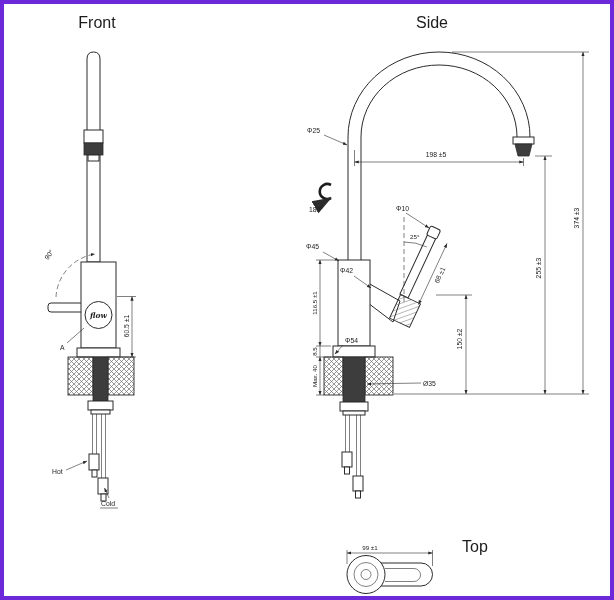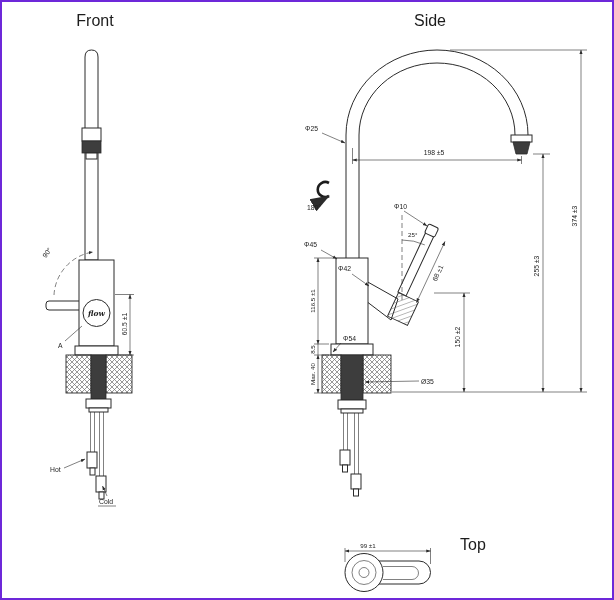--- a/index.html
+++ b/index.html
@@ -1,16 +1,16 @@
 <!DOCTYPE html>
 <html><head>
 <meta charset="utf-8">
 <style>
   html,body{margin:0;padding:0;background:#ffffff;}
-  .canvas{width:614px;height:600px;background:#ffffff;border:2px solid #6d28d9;box-sizing:border-box;
+  .canvas{width:614px;height:600px;background:#ffffff;border:4px solid #6d28d9;box-sizing:border-box;
           font-family:"Liberation Sans",sans-serif;position:relative;overflow:hidden;}
   svg{display:block;}
   text{fill:#1c1c1c;}
   .title{font-size:16px;}
   .dim{font-size:6.8px;}
   .sm{font-size:6.2px;}
   .logo{font-size:7.5px;font-style:italic;font-weight:bold;font-family:"DejaVu Serif",serif;}
   .outline{fill:#ffffff;stroke:#2b2b2b;stroke-width:1;}
   .thin{fill:none;stroke:#2b2b2b;stroke-width:0.6;}
   .dashed{fill:none;stroke:#2b2b2b;stroke-width:0.6;stroke-dasharray:5 3;}

